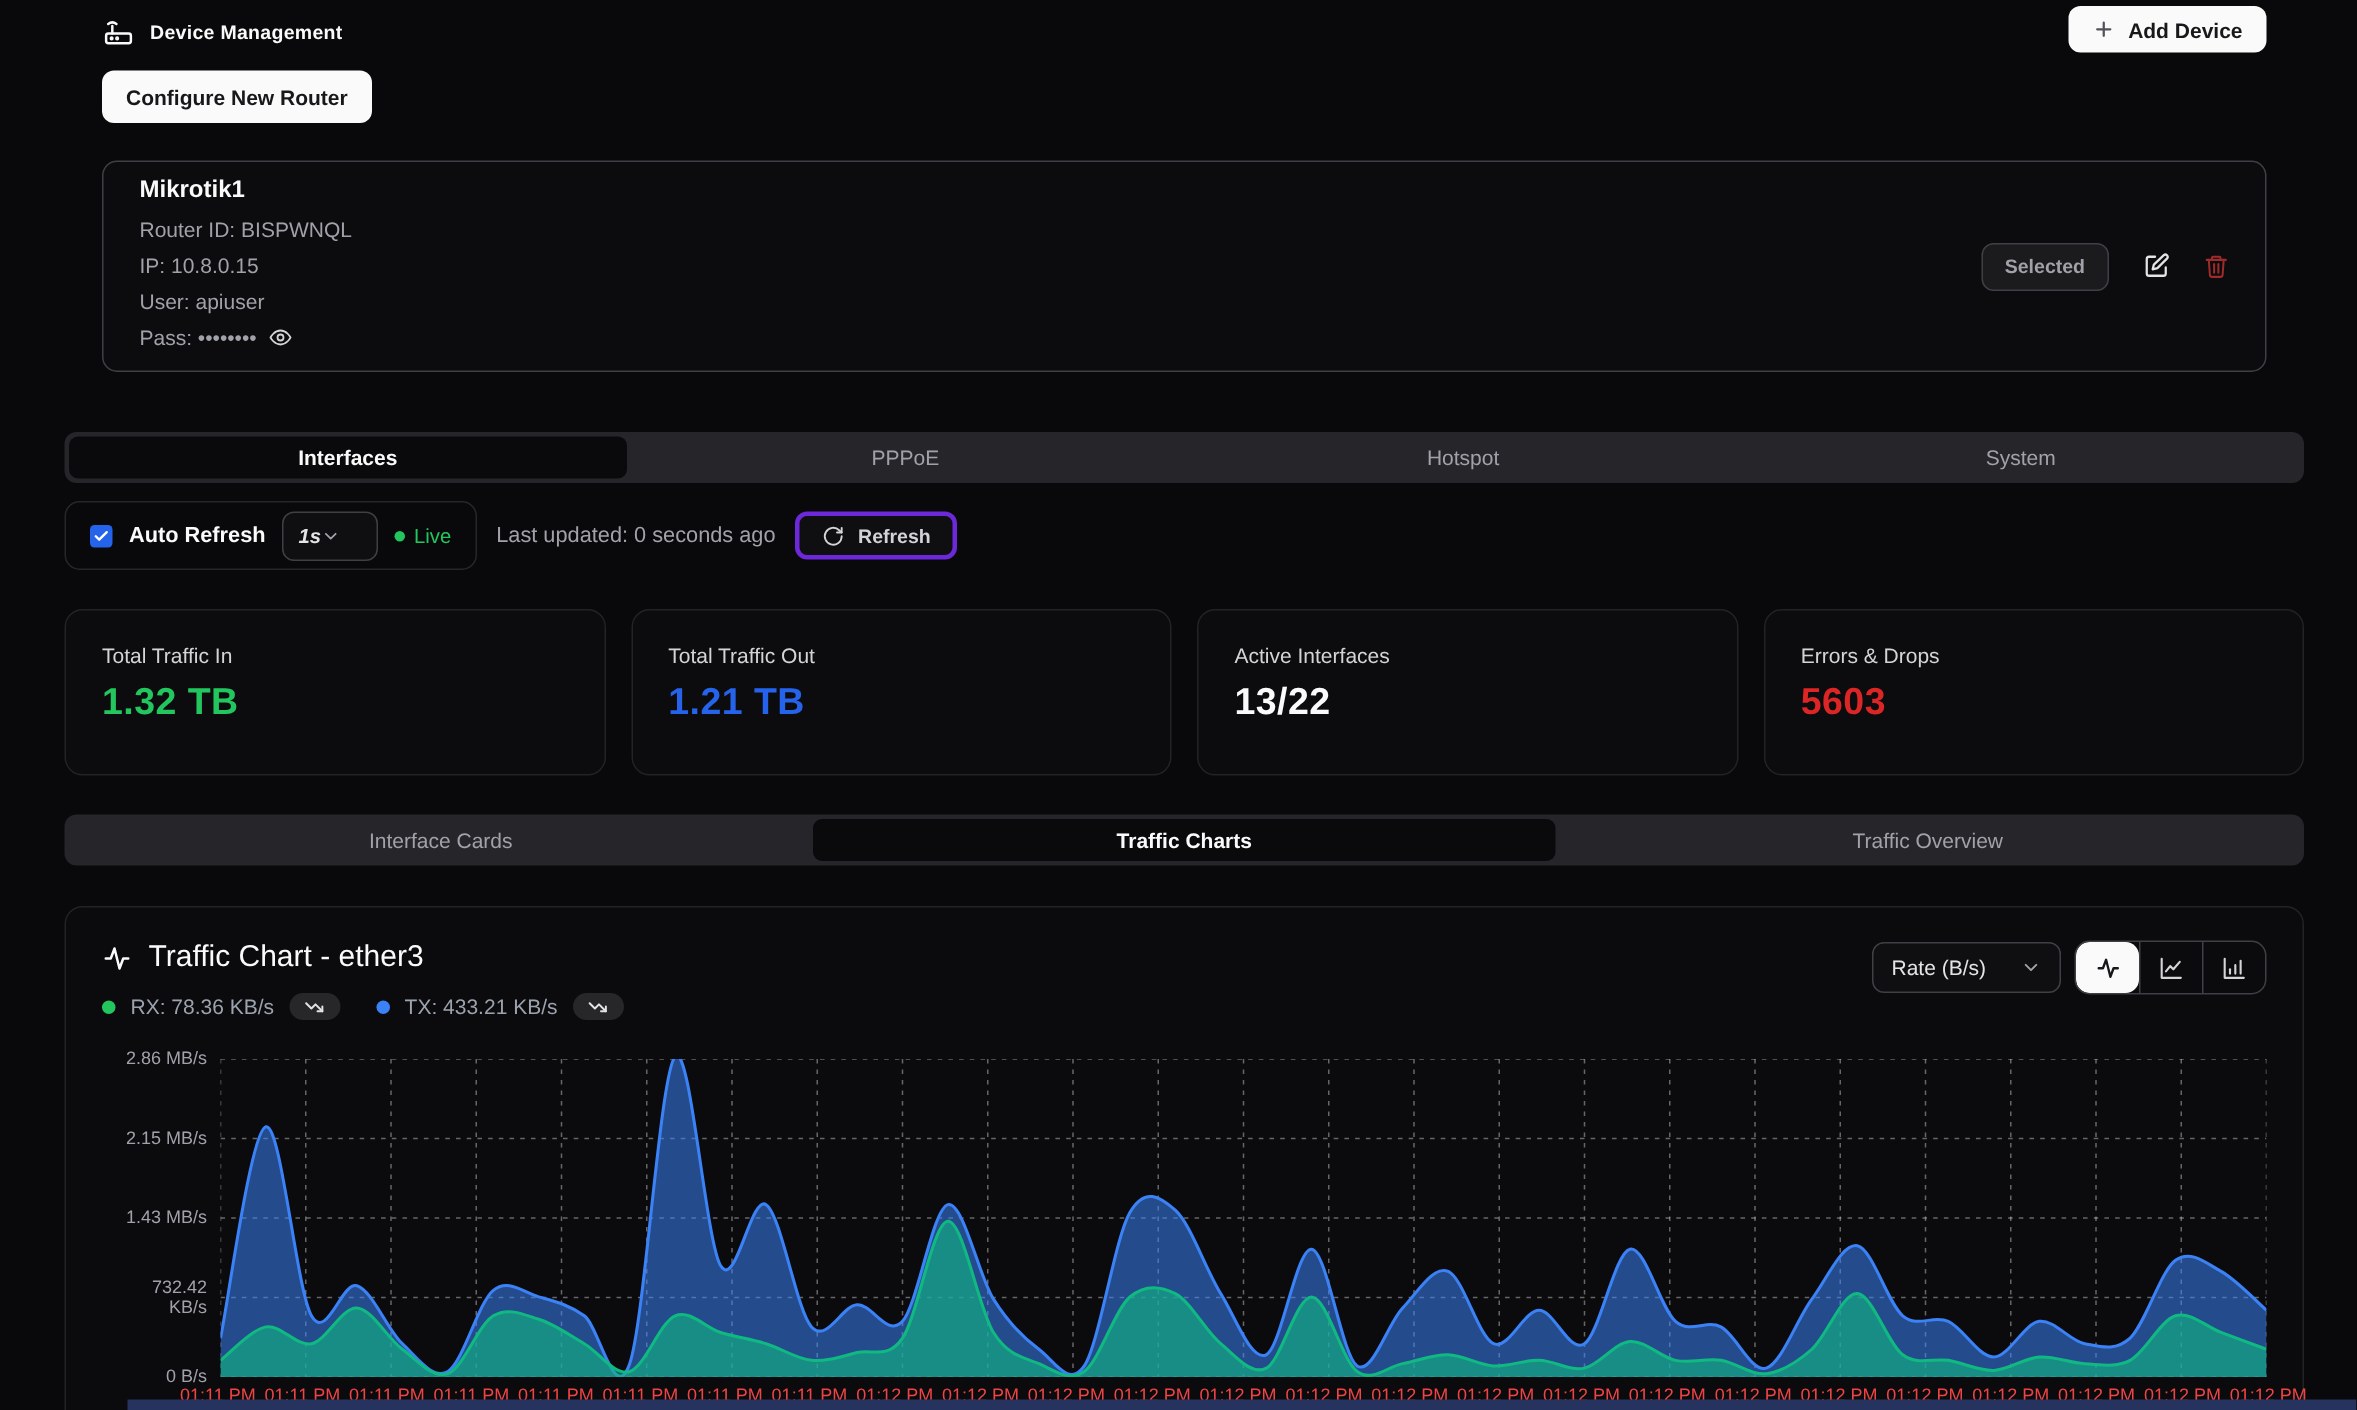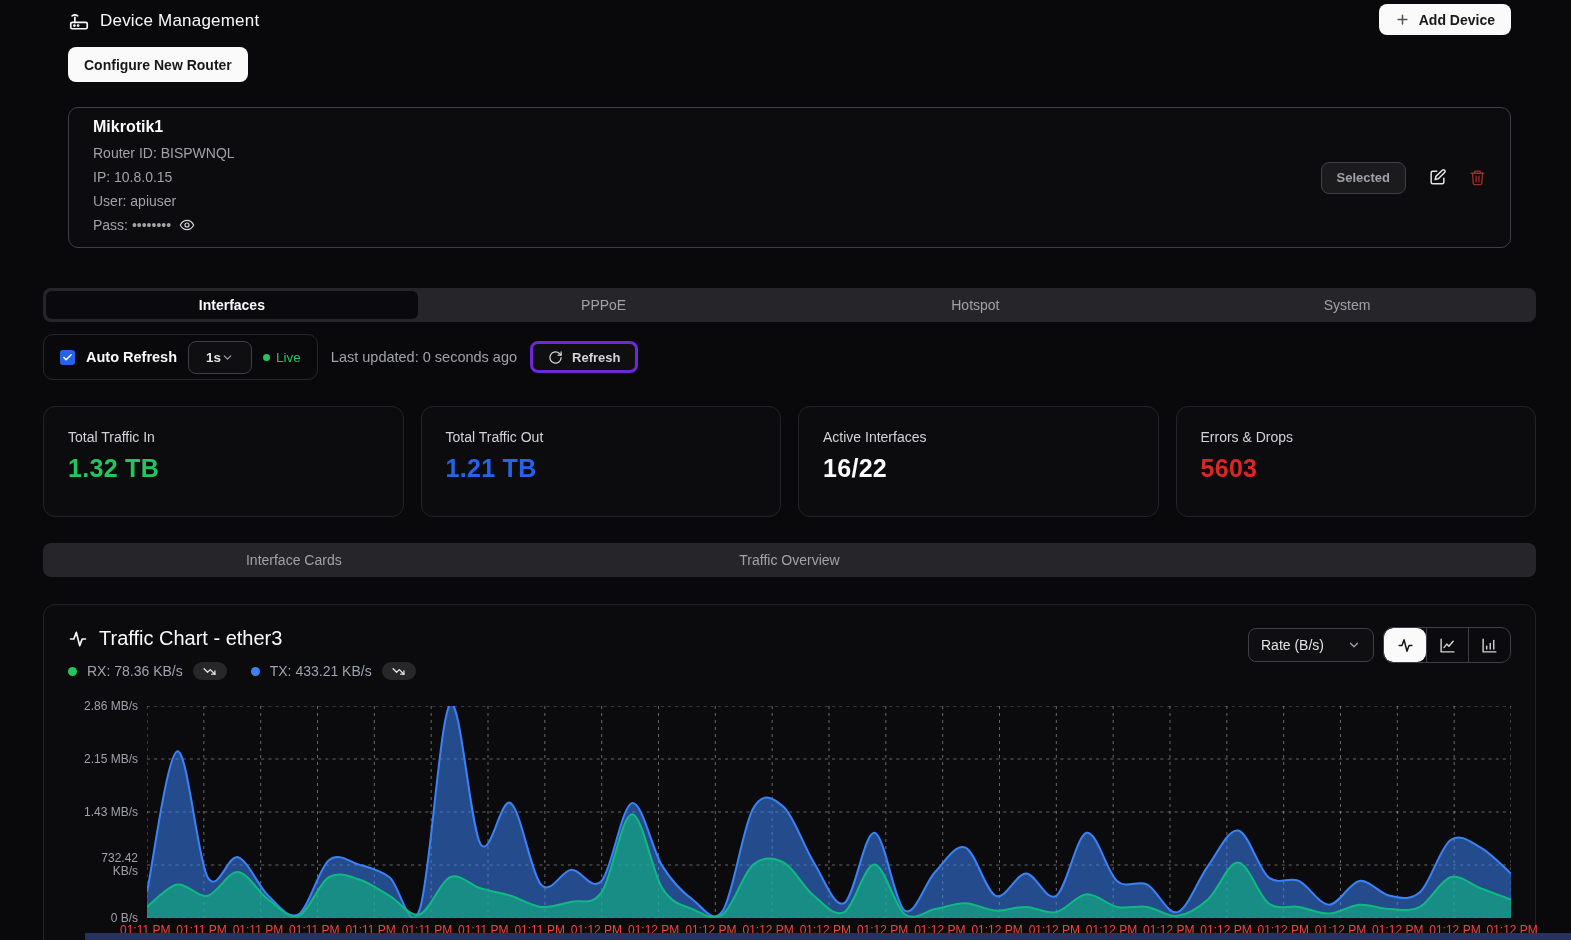--- a/index.html
+++ b/index.html
@@ -3,21 +3,21 @@
 <meta charset="utf-8">
 <style>
   * { margin:0; padding:0; box-sizing:border-box; }
   html,body { width:1571px; height:940px; overflow:hidden; }
   body { background:#09090b; font-family:"Liberation Sans", sans-serif; color:#fafafa; position:relative; }
   .content { padding:4px 35px 0 43px; }
 
   
   .hdr-row { display:flex; justify-content:space-between; align-items:flex-start; padding-left:25px; padding-right:25px; }
   .hdr-left { display:flex; align-items:center; gap:10px; margin-top:6px; }
-  .hdr-title { font-size:17px; font-weight:normal; letter-spacing:.2px; }
+  .hdr-title { font-size:13px; font-weight:bold; letter-spacing:.2px; }
   .btn-white { background:#fafafa; color:#18181b; border:none; border-radius:8px; height:31px;
                padding:0 16px; font-size:14px; font-weight:600; display:inline-flex; align-items:center; gap:9px;
                font-family:"Liberation Sans",sans-serif; cursor:pointer; }
   .configure-row { margin:12px 0 0 25px; }
   .configure-row .btn-white { height:35px; }
 
   
   .device-card { margin:25px 25px 0 25px; border:1px solid #3f3f46; border-radius:10px; background:#0c0c0e;
                  padding:18px 24px; display:flex; justify-content:space-between; align-items:center; height:141px; }
   .device-name { font-size:16px; font-weight:bold; margin-bottom:5px; }
@@ -37,21 +37,21 @@
   .tab.active { background:#0a0a0c; color:#fafafa; font-weight:600; }
 
   
   .refresh-row { margin-top:12px; display:flex; align-items:center; }
   .refresh-group { border:1px solid #27272a; border-radius:10px; height:46px; padding:0 16px;
                    display:flex; align-items:center; gap:11px; }
   .checkbox { width:15px; height:15px; background:#2563eb; border-radius:3px; display:flex;
               align-items:center; justify-content:center; cursor:pointer; }
   .auto-label { font-size:14.5px; font-weight:bold; }
   .mini-select { border:1px solid #3f3f46; background:#0f0f11; border-radius:8px; height:33px; width:64px;
-                 padding:0 10px; display:flex; align-items:center; justify-content:center; cursor:pointer; }
+                 padding:0 10px; display:flex; align-items:center; justify-content:flex-start; cursor:pointer;font-style:italic; }
   .mini-select span { font-size:13.5px; font-weight:600; color:#e4e4e7; }
   .live-wrap { display:flex; align-items:center; gap:6px; }
   .live-dot { width:7px; height:7px; border-radius:50%; background:#22c55e; }
   .live-text { color:#22c55e; font-size:13.5px; }
   .last-updated { font-size:14.5px; color:#a1a1aa; margin-left:13px; }
   .btn-refresh { margin-left:13px; background:#0f0f11; border:3px solid #6d28d9; border-radius:8px; height:32px;
                  padding:0 15px; display:inline-flex; align-items:center; gap:9px; color:#d4d4d8;
                  font-size:13px; font-weight:600; font-family:"Liberation Sans",sans-serif; cursor:pointer; }
 
   
@@ -206,30 +206,31 @@
     <div class="stat-card">
       <div class="stat-label">Total Traffic In</div>
       <div class="stat-value" style="color: rgb(34, 197, 94);">1.32 TB</div>
     </div>
     <div class="stat-card">
       <div class="stat-label">Total Traffic Out</div>
       <div class="stat-value" style="color: rgb(37, 99, 235);">1.21 TB</div>
     </div>
     <div class="stat-card">
       <div class="stat-label">Active Interfaces</div>
-      <div class="stat-value" style="color: rgb(250, 250, 250);">16/22</div>
+      <div class="stat-value" style="color: rgb(250, 250, 250);">13/22</div>
     </div>
     <div class="stat-card">
       <div class="stat-label">Errors &amp; Drops</div>
       <div class="stat-value" style="color: rgb(220, 38, 38);">5603</div>
     </div>
   </div>
 
   <div class="tabbar cols3">
     <div class="tab">Interface Cards</div>
+    <div class="tab active">Traffic Charts</div>
     <div class="tab">Traffic Overview</div>
   </div>
 
   <div class="chart-card">
     <div class="chart-hdr">
       <div>
         <div class="chart-title-row">
           <span>
             <svg class="ic" width="20" height="20" viewBox="0 0 24 24" fill="none" stroke="#fafafa" stroke-width="2" stroke-linecap="round" stroke-linejoin="round">
               <polyline points="3 12 7 12 10 4 14 20 17 12 21 12"></polyline>

